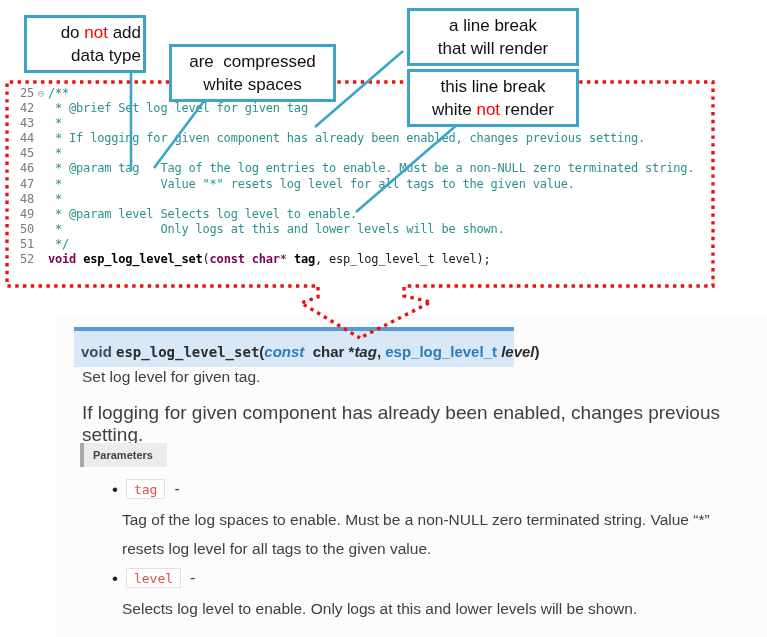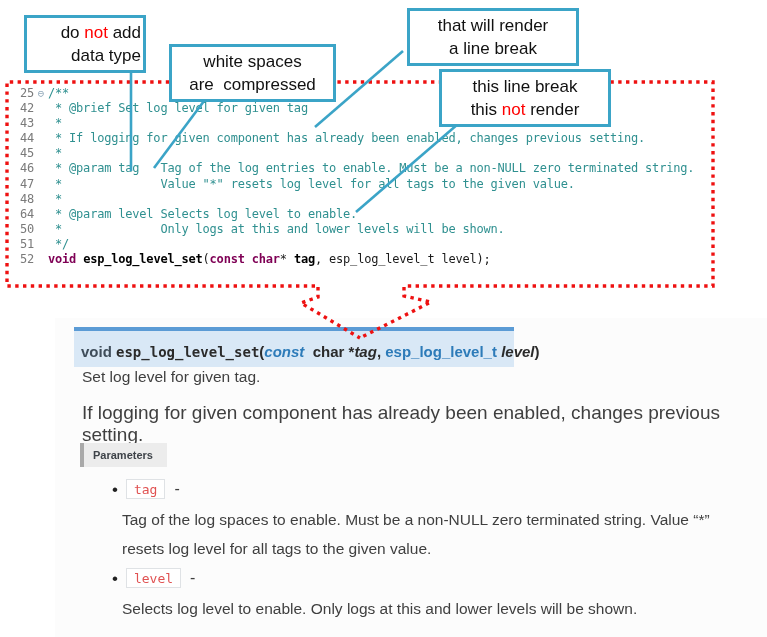--- a/index.html
+++ b/index.html
@@ -12,21 +12,21 @@
   .teal{stroke:var(--callout_border);stroke-width:2.6;fill:none;}
 
   
   .callout{position:absolute;z-index:3;background:#fff;border:3px solid var(--callout_border);
            text-align:center;font-size:17px;line-height:23px;color:#111;padding:3px 2px;}
   .callout span{white-space:pre-wrap;}
   .red{color:var(--callout_red);}
   #c1{left:24px;top:15px;width:112px;text-align:right;}
   #c2{left:169px;top:44px;width:157px;}
   #c3{left:407px;top:8px;width:162px;}
-  #c4{left:407px;top:69px;width:162px;margin-left:32px;}
+  #c4{left:407px;top:69px;width:162px;}
 
   
   .editor{position:absolute;left:12px;top:86px;z-index:1;
           font-family:"DejaVu Sans Mono","Liberation Mono",monospace;
           font-size:12px;letter-spacing:-0.2px;line-height:15.1px;}
   .cl{display:flex;height:15.1px;}
   .ln{width:22px;text-align:right;color:var(--linenum_gray);flex:none;}
   .fold{width:14px;text-align:center;color:#93aabb;font-size:11px;flex:none;}
   .ct{white-space:pre;}
   .tk-c{color:var(--comment_teal);}
@@ -75,30 +75,30 @@
     <line class="teal" x1="204" y1="101" x2="154" y2="168"></line>
     <line class="teal" x1="403" y1="51" x2="315" y2="127"></line>
     <line class="teal" x1="458" y1="124" x2="356" y2="212"></line>
   </svg>
 
   <div class="callout" id="c1">
     <div><span>do </span><span class="red">not</span><span> add</span></div>
     <div><span>data type</span></div>
   </div>
   <div class="callout" id="c2">
+    <div><span>are  compressed</span></div>
     <div><span>white spaces</span></div>
-    <div><span>are  compressed</span></div>
   </div>
   <div class="callout" id="c3">
+    <div><span>a line break</span></div>
     <div><span>that will render</span></div>
-    <div><span>a line break</span></div>
   </div>
   <div class="callout" id="c4">
     <div><span>this line break</span></div>
-    <div><span>this </span><span class="red">not</span><span> render</span></div>
+    <div><span>white </span><span class="red">not</span><span> render</span></div>
   </div>
 
   <div class="editor">
     <div>
         <div class="cl">
           <span class="ln">25</span>
           <span class="fold">⊖</span>
           <span class="ct"><span class="tk-c">/**</span></span>
         </div>
         <div class="cl">
@@ -130,21 +130,21 @@
           <span class="ln">47</span>
           <span class="fold"></span>
           <span class="ct"><span class="tk-c"> *              Value "*" resets log level for all tags to the given value.</span></span>
         </div>
         <div class="cl">
           <span class="ln">48</span>
           <span class="fold"></span>
           <span class="ct"><span class="tk-c"> *</span></span>
         </div>
         <div class="cl">
-          <span class="ln">64</span>
+          <span class="ln">49</span>
           <span class="fold"></span>
           <span class="ct"><span class="tk-c"> * @param level Selects log level to enable.</span></span>
         </div>
         <div class="cl">
           <span class="ln">50</span>
           <span class="fold"></span>
           <span class="ct"><span class="tk-c"> *              Only logs at this and lower levels will be shown.</span></span>
         </div>
         <div class="cl">
           <span class="ln">51</span>

